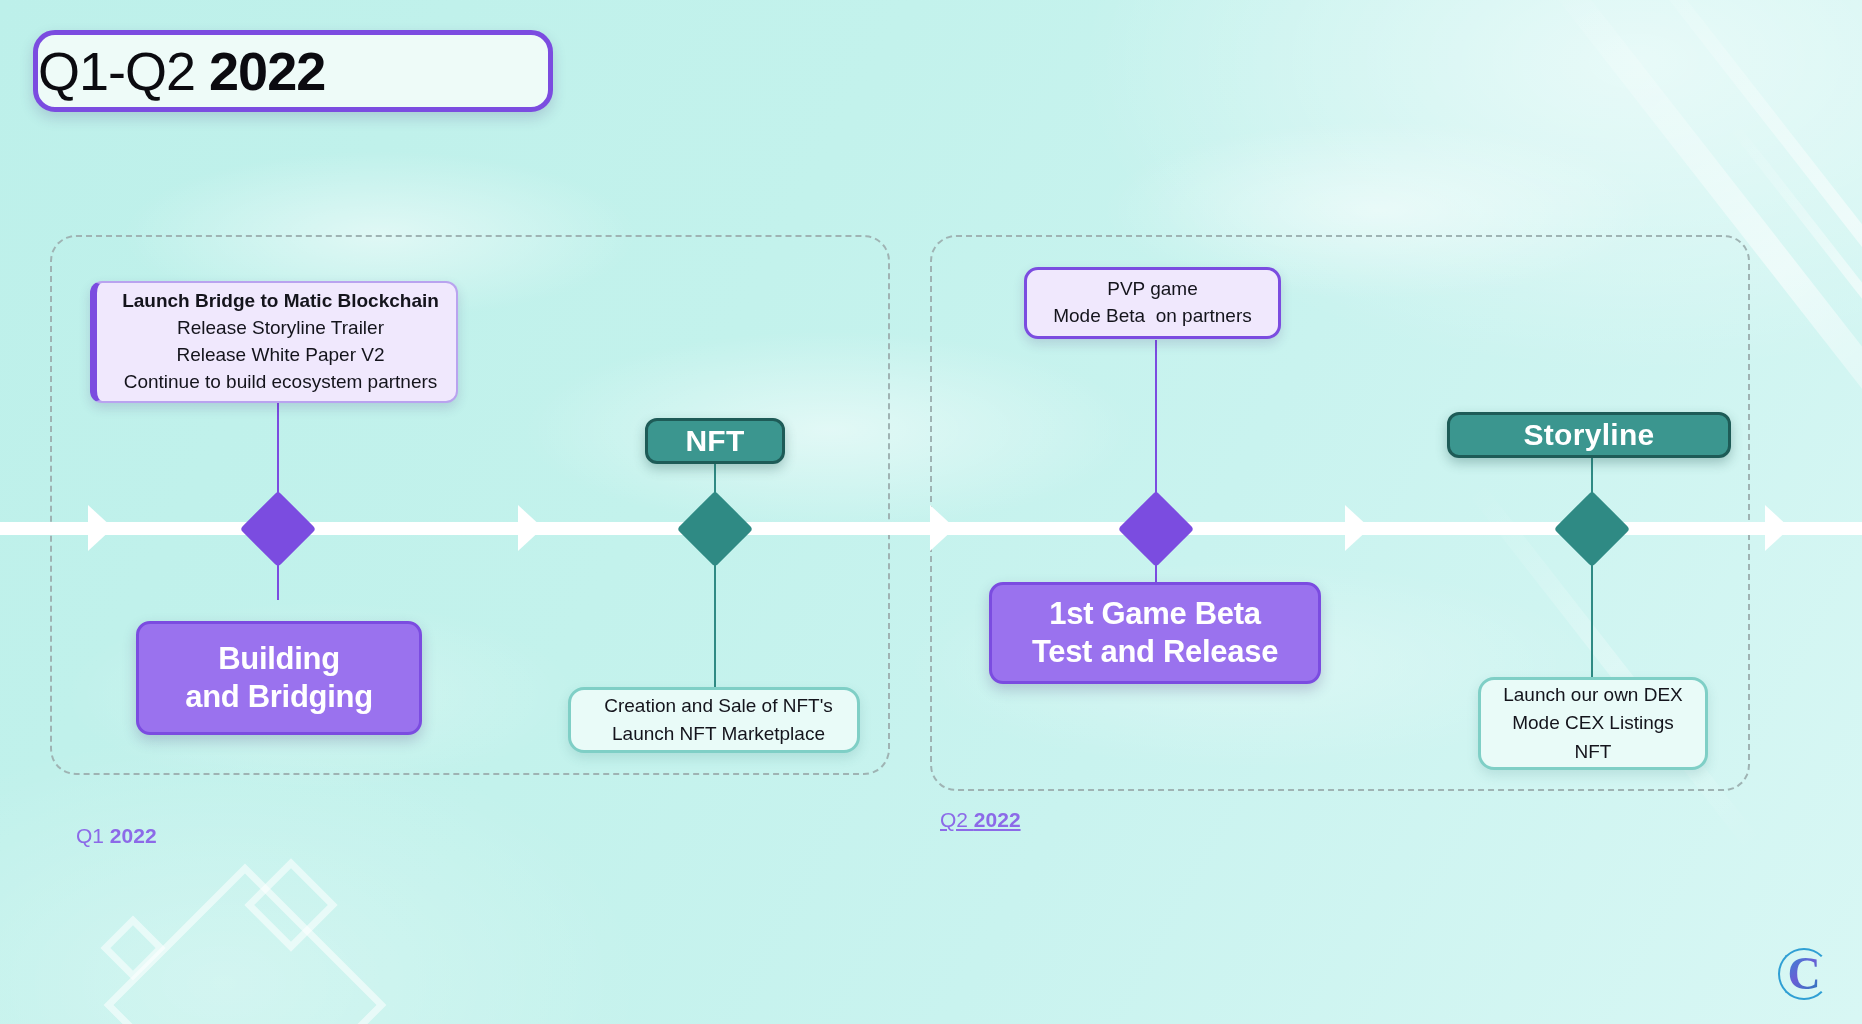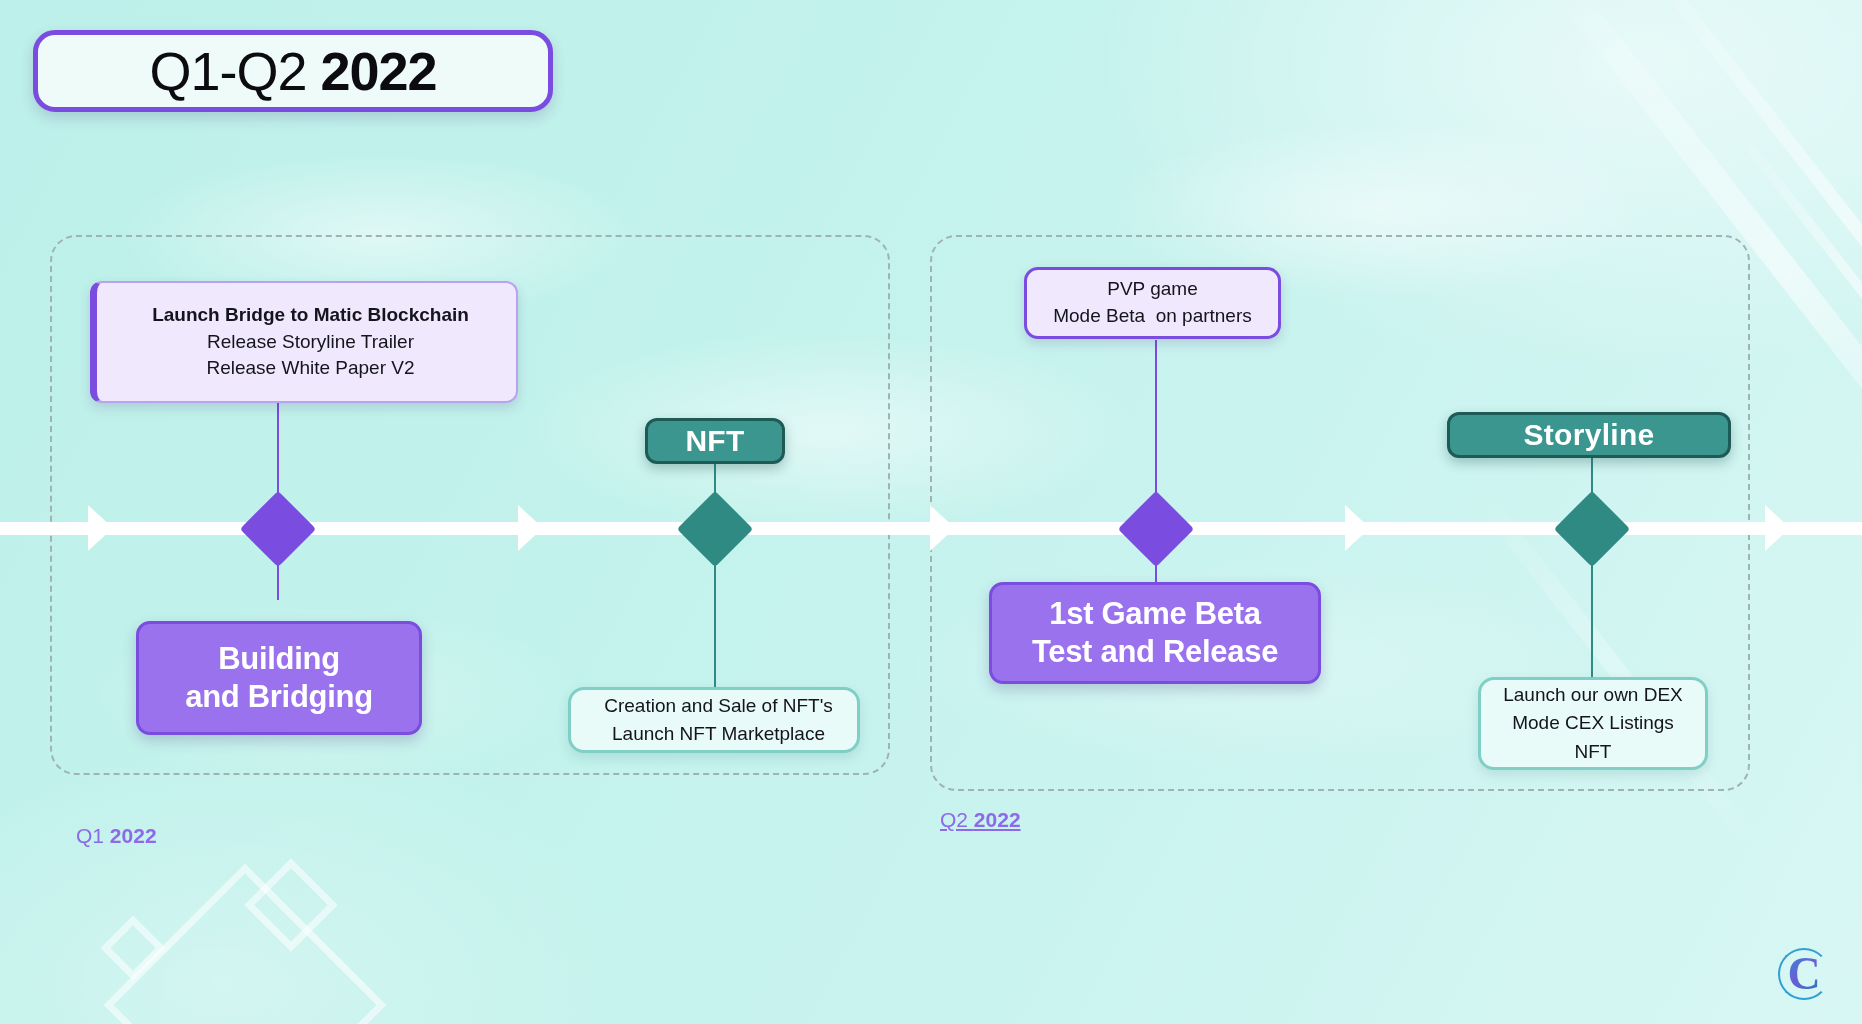--- a/index.html
+++ b/index.html
@@ -41,21 +41,21 @@
   }
 
   
   .title-badge {
     position:absolute;
     left:33px; top:30px;
     width:520px; height:82px;
     background:#eefbf8;
     border:5px solid #7b4ce0;
     border-radius:22px;
-    display:flex; align-items:center; justify-content:center;
+    display:flex; align-items:center; 
     box-shadow:0 6px 14px rgba(60,40,110,0.18);
   }
   .title-text {
     font-size:54px;
     letter-spacing:-1px;
     color:#0b0b10;
     white-space:pre;
   }
   .title-text .year { font-weight:bold; }
 
@@ -222,24 +222,25 @@
   <div class="timeline-bar"></div>
   <div class="arrow-head" style="left:88px;"></div>
   <div class="arrow-head" style="left:518px;"></div>
   <div class="arrow-head" style="left:930px;"></div>
   <div class="arrow-head" style="left:1345px;"></div>
   <div class="arrow-head" style="left:1765px;"></div>
 
   <div class="connector purple" style="left:277px; top:400px; height:200px;"></div>
   <div class="node-diamond purple" style="left:251px; top:502px;"></div>
 
-  <div class="card card-detail-purple" style="left:90px; top:281px; width:428px; height:122px;padding-left:24px;">
+  <div class="card card-detail-purple" style="left:90px; top:281px; width:368px; height:122px;padding-left:24px;">
     <div class="lead">Launch Bridge to Matic Blockchain</div>
     <div>Release Storyline Trailer</div>
     <div>Release White Paper V2</div>
+    <div>Continue to build ecosystem partners</div>
   </div>
 
   <div class="card card-main-purple" style="left:136px; top:621px; width:286px; height:114px;">
     <div>Building</div>
     <div>and Bridging</div>
   </div>
 
   <div class="connector teal" style="left:714px; top:455px; height:235px;"></div>
   <div class="node-diamond teal" style="left:688px; top:502px;"></div>
 

